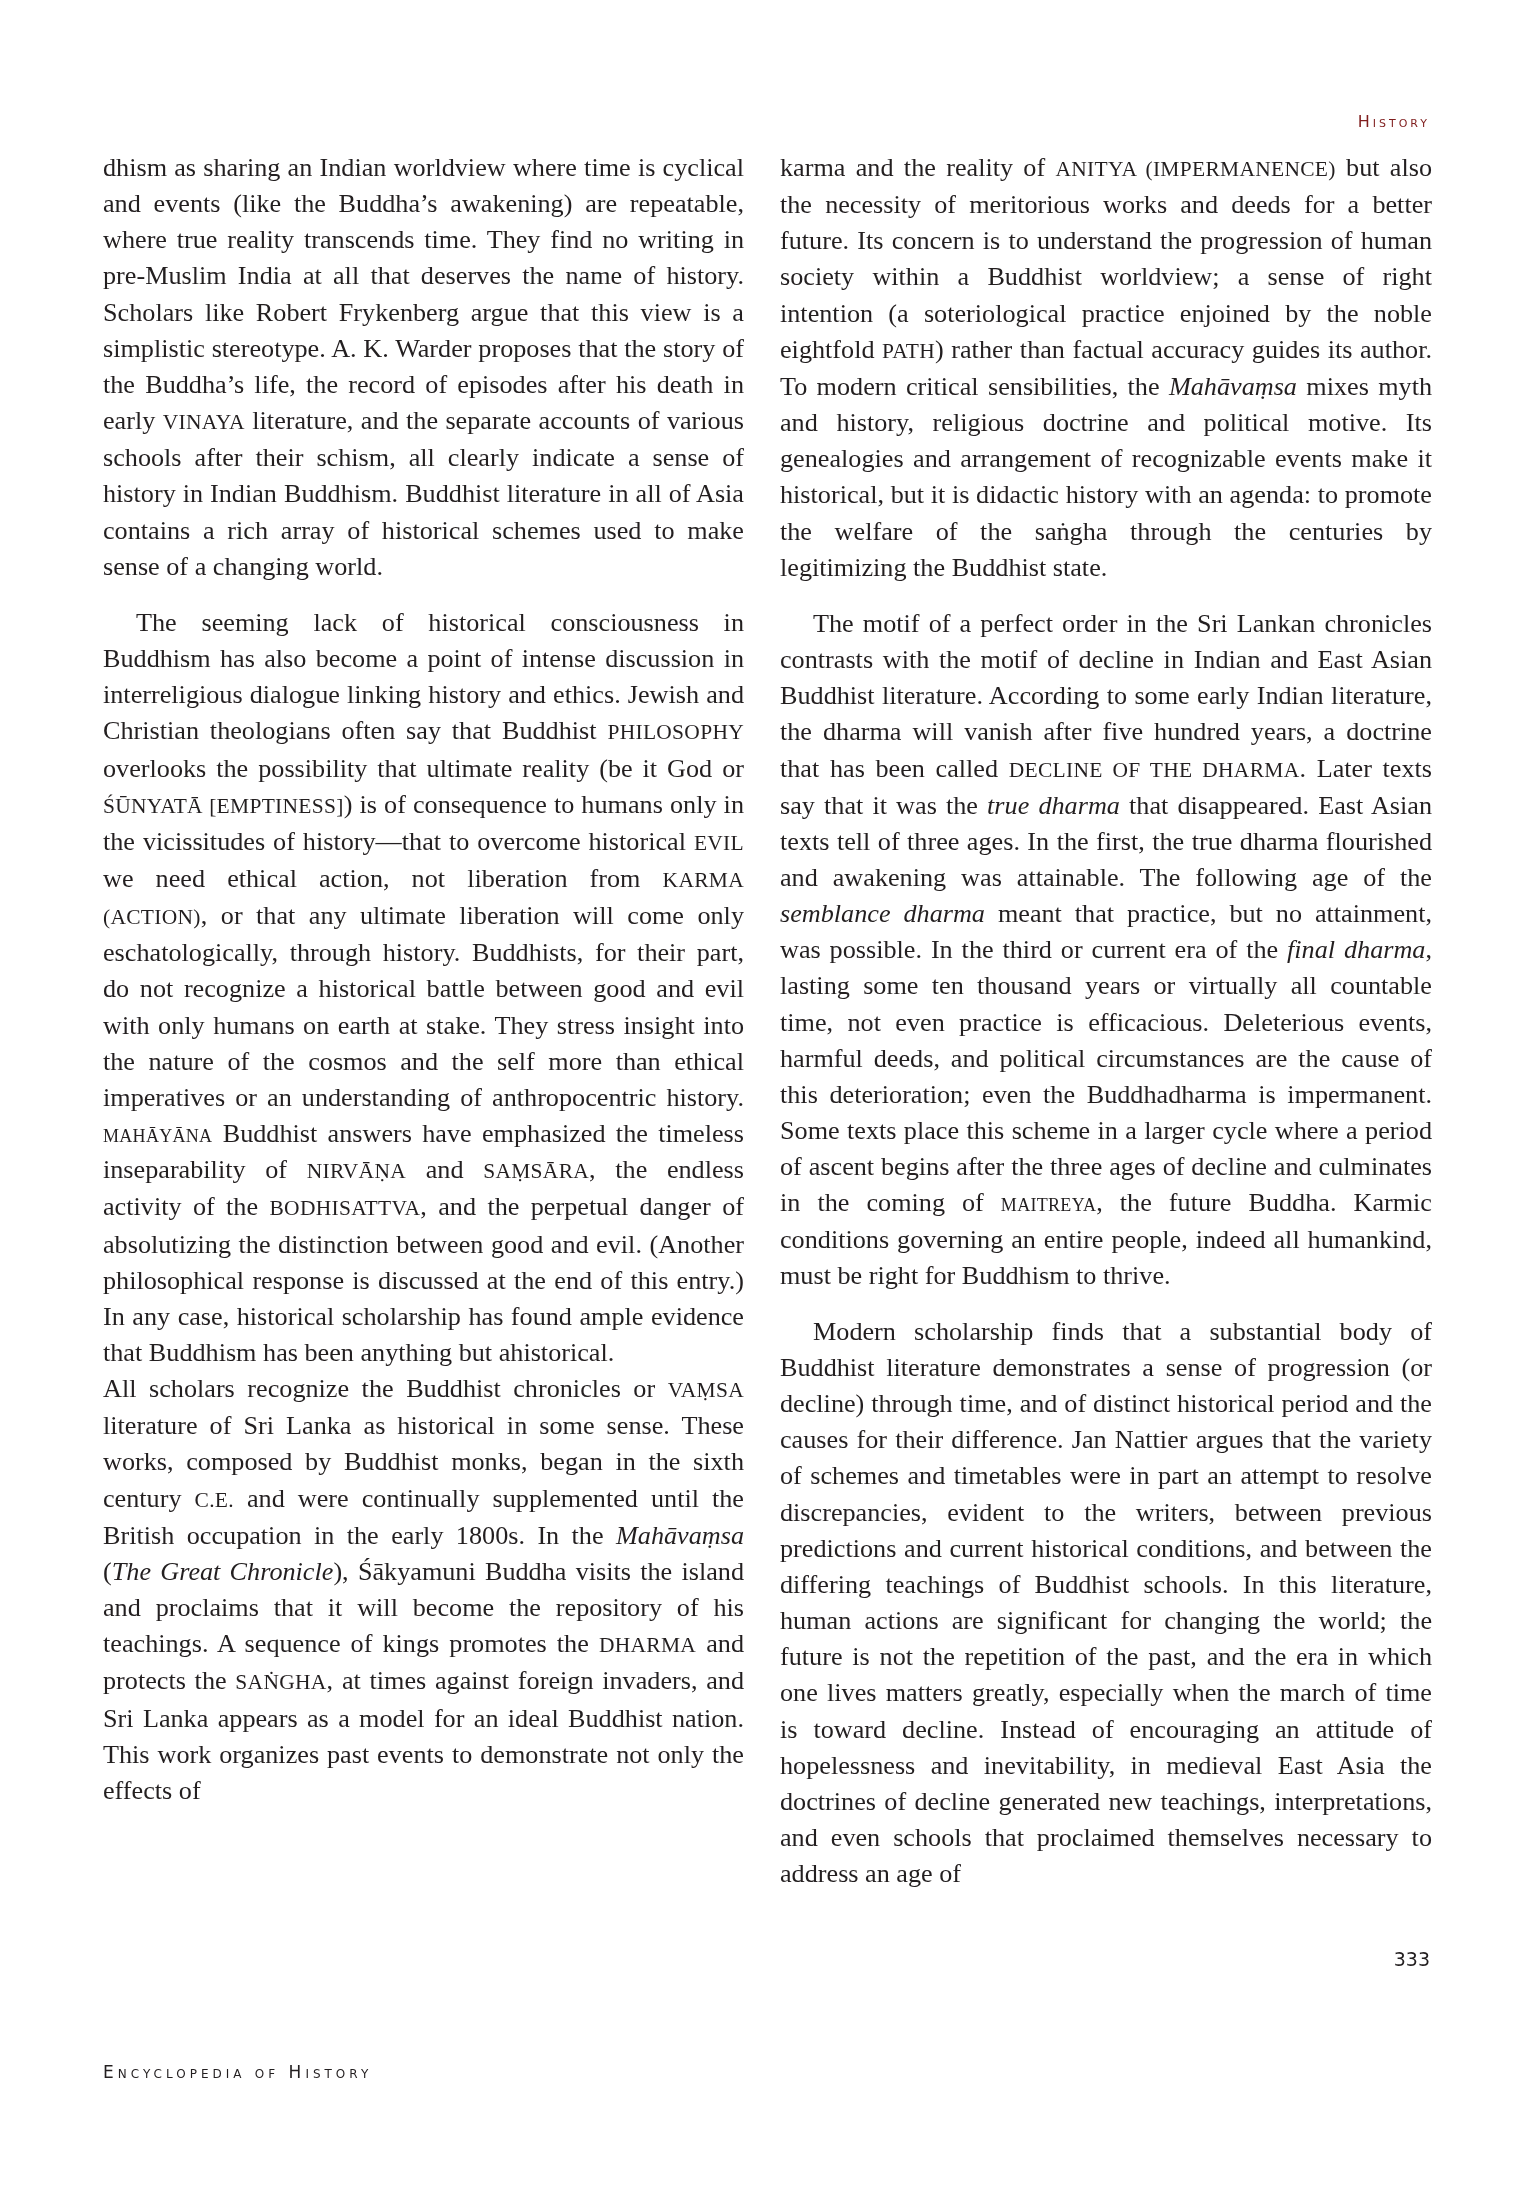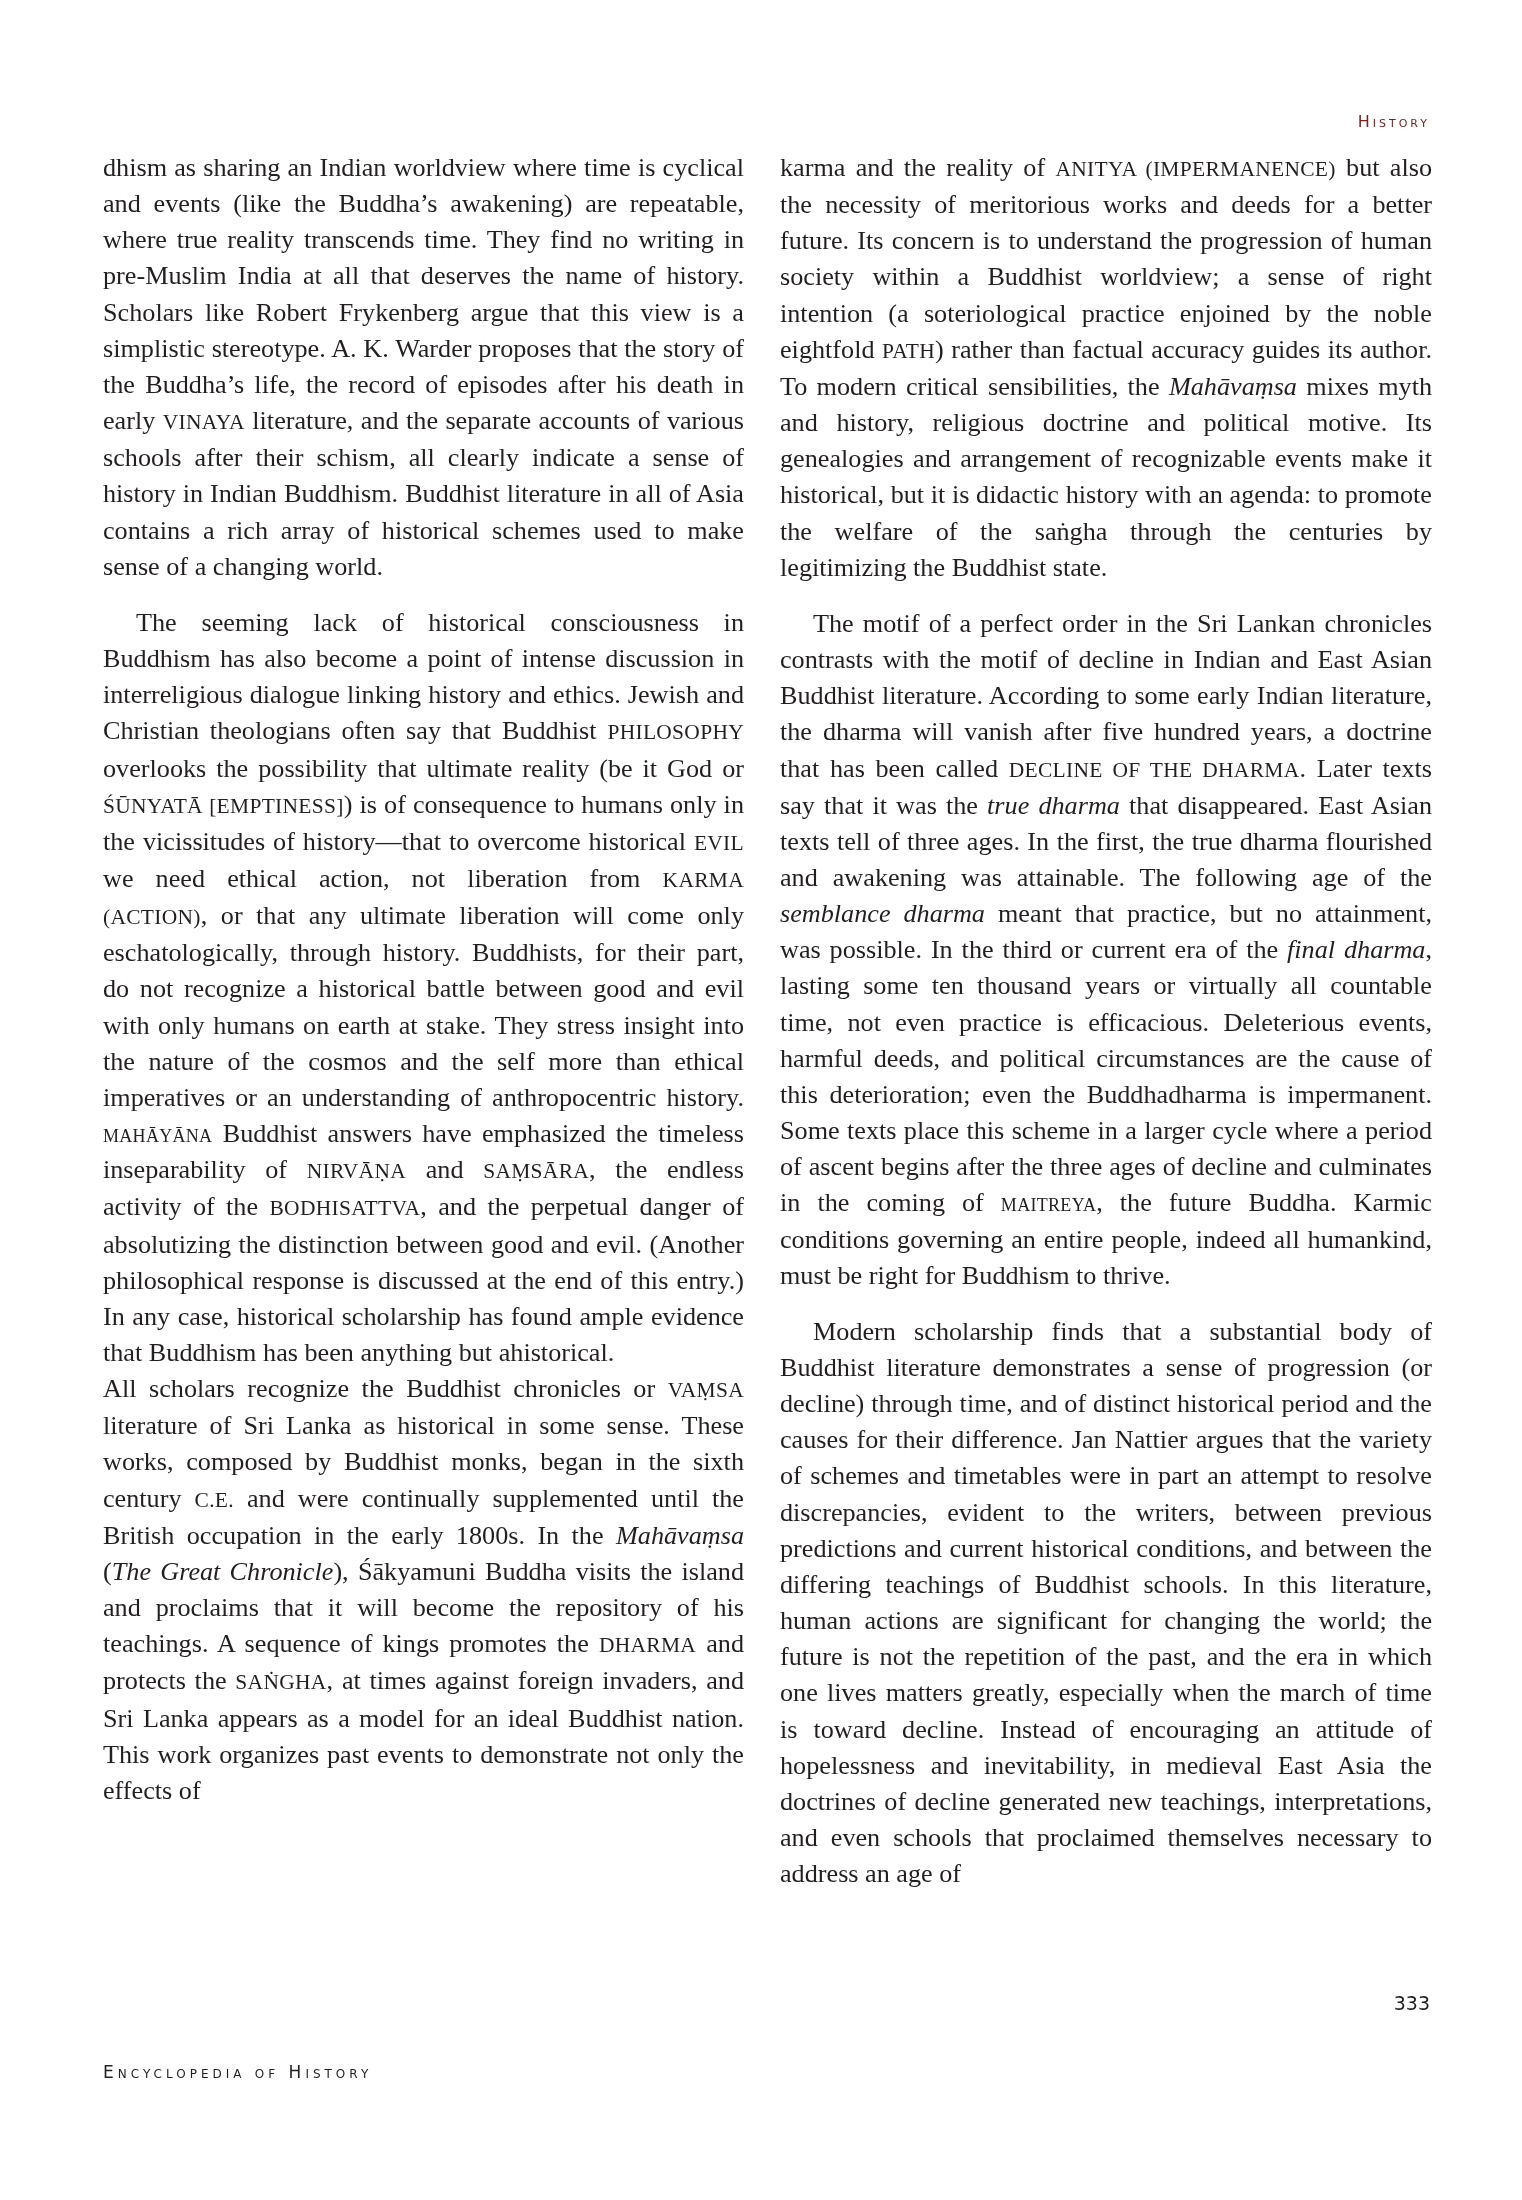--- a/index.html
+++ b/index.html
@@ -25,21 +25,21 @@
   i { font-style: italic; }
   .section-heading {
     font-family: "DejaVu Sans", sans-serif; font-weight: bold; font-size: 23px; line-height: 30px;
     margin: 36px 0 4px 0; text-align: left; letter-spacing: -0.2px;
   }
   .footer-title {
     position: absolute; top: 2062px; left: 103px;
     font-family: "DejaVu Sans", sans-serif; font-size: 17px; letter-spacing: 4px; font-variant: small-caps;
   }
   .footer-page {
-    position: absolute; top: 1992px; right: 92px;
+    position: absolute; top: 1948px; right: 92px;
     font-family: "DejaVu Sans", sans-serif; font-size: 19px; text-align: right;
   }
 </style>
 </head>
 <body>
 
 <div class="page">
 
   <div class="running-head">History</div>
 

